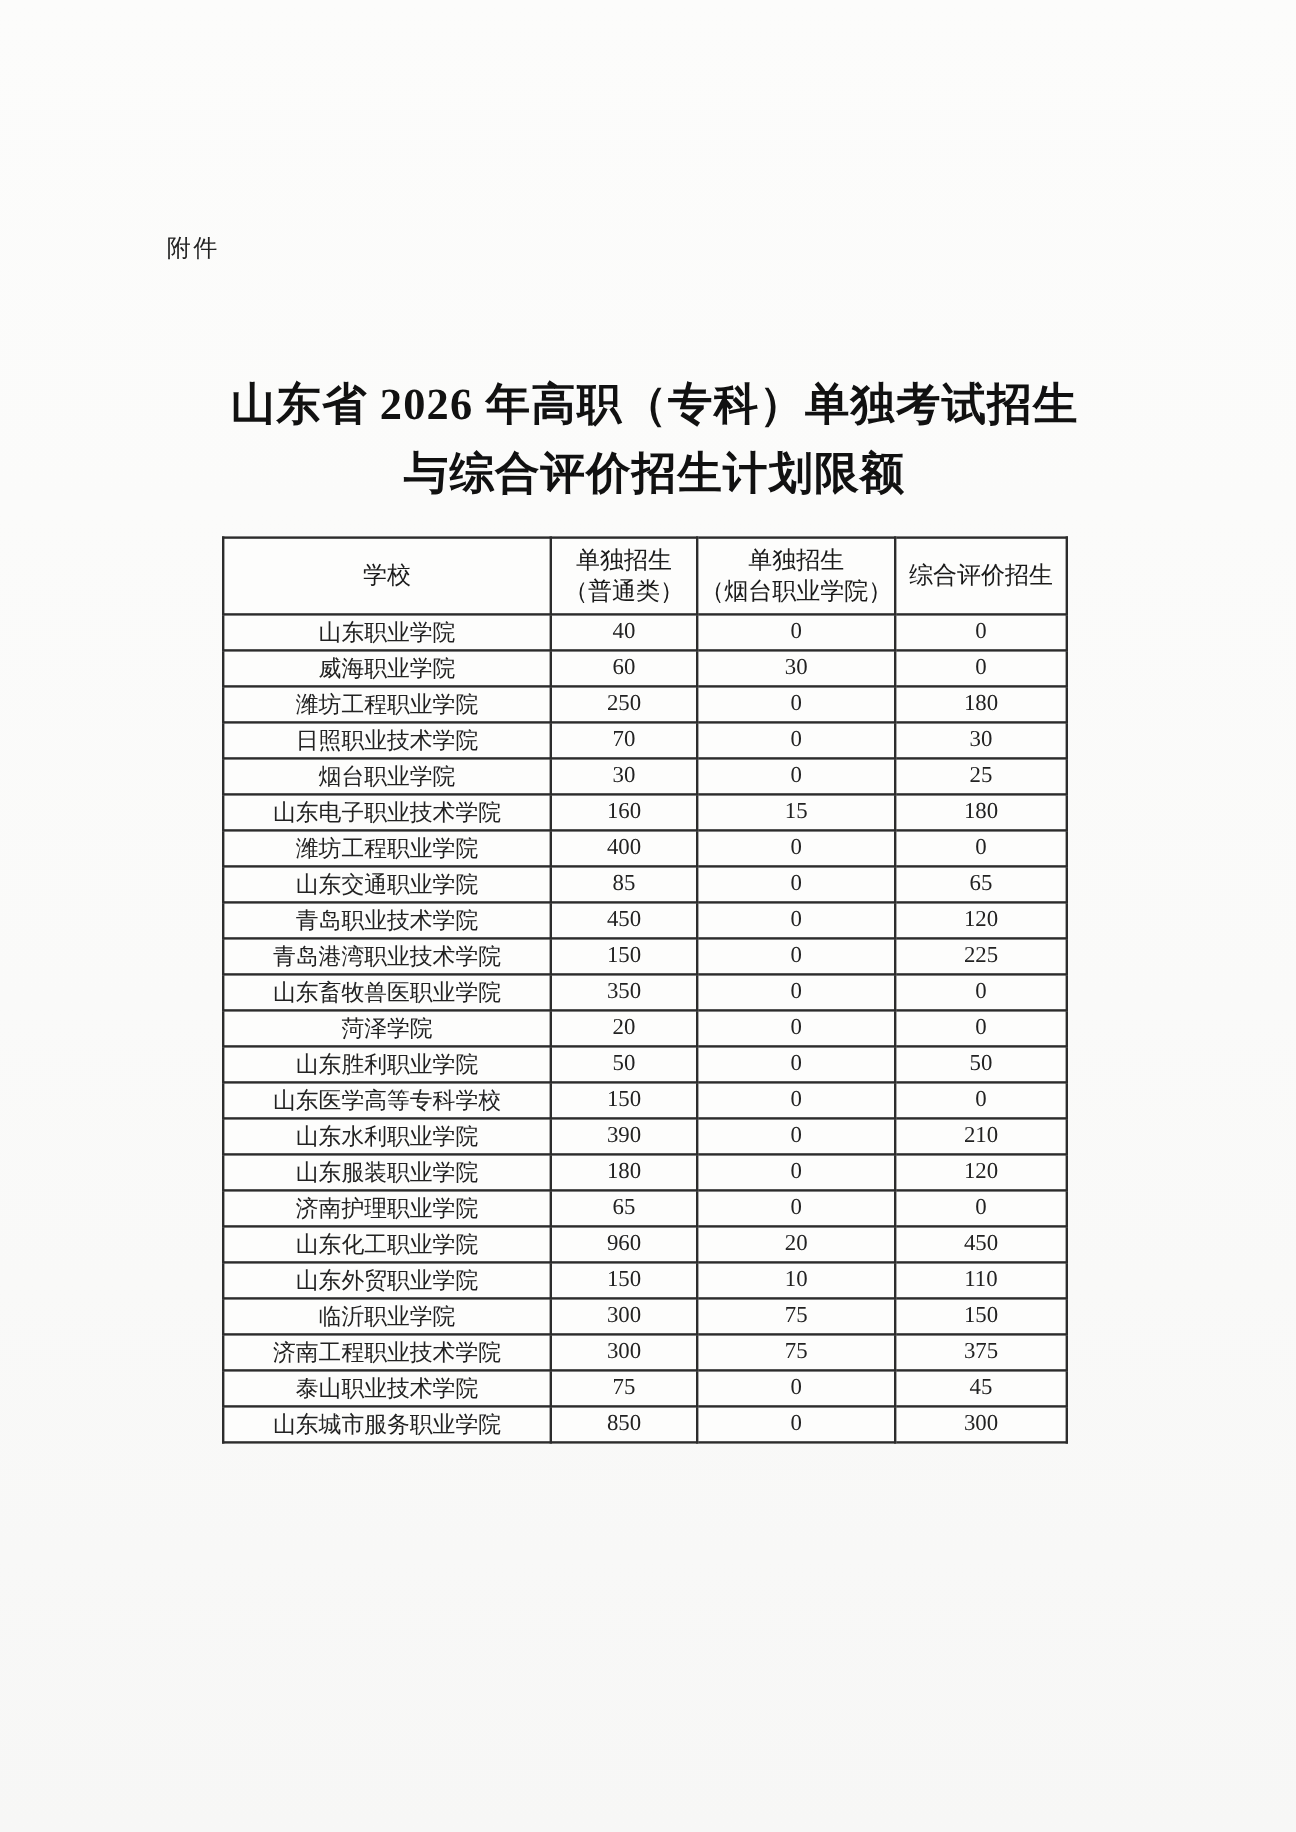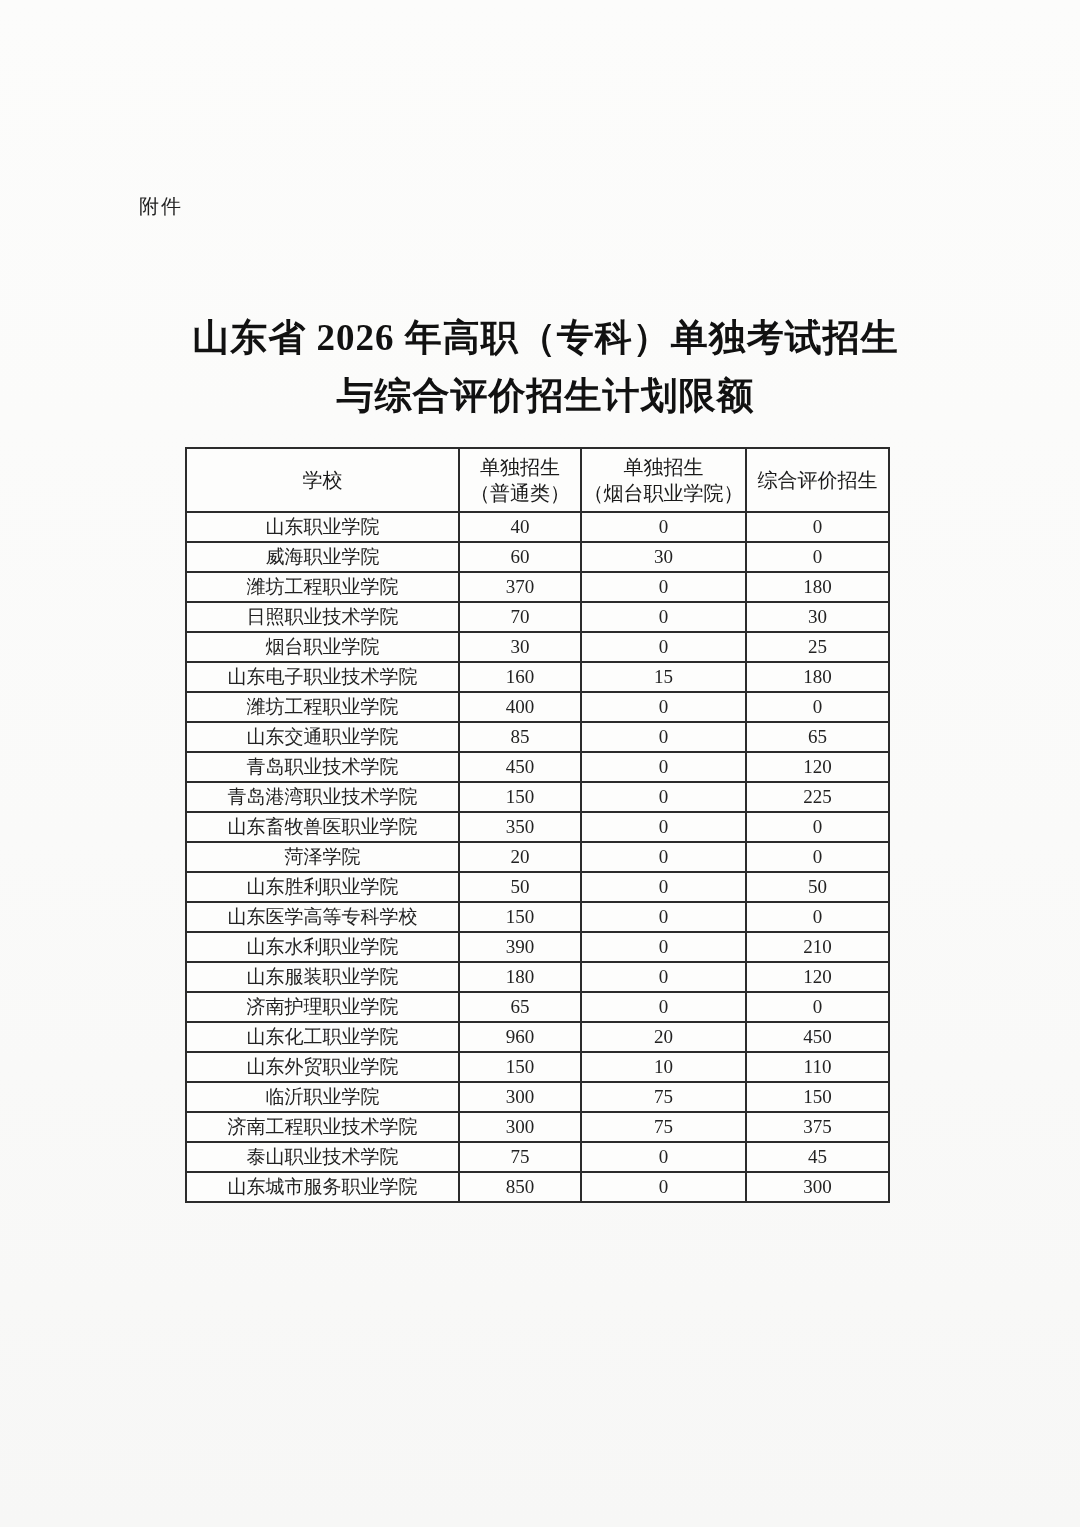--- a/index.html
+++ b/index.html
@@ -120,21 +120,21 @@
           <td>0</td>
         </tr>
         <tr>
           <td>威海职业学院</td>
           <td>60</td>
           <td>30</td>
           <td>0</td>
         </tr>
         <tr>
           <td>潍坊工程职业学院</td>
-          <td>370</td>
+          <td>250</td>
           <td>0</td>
           <td>180</td>
         </tr>
         <tr>
           <td>日照职业技术学院</td>
           <td>70</td>
           <td>0</td>
           <td>30</td>
         </tr>
         <tr>

